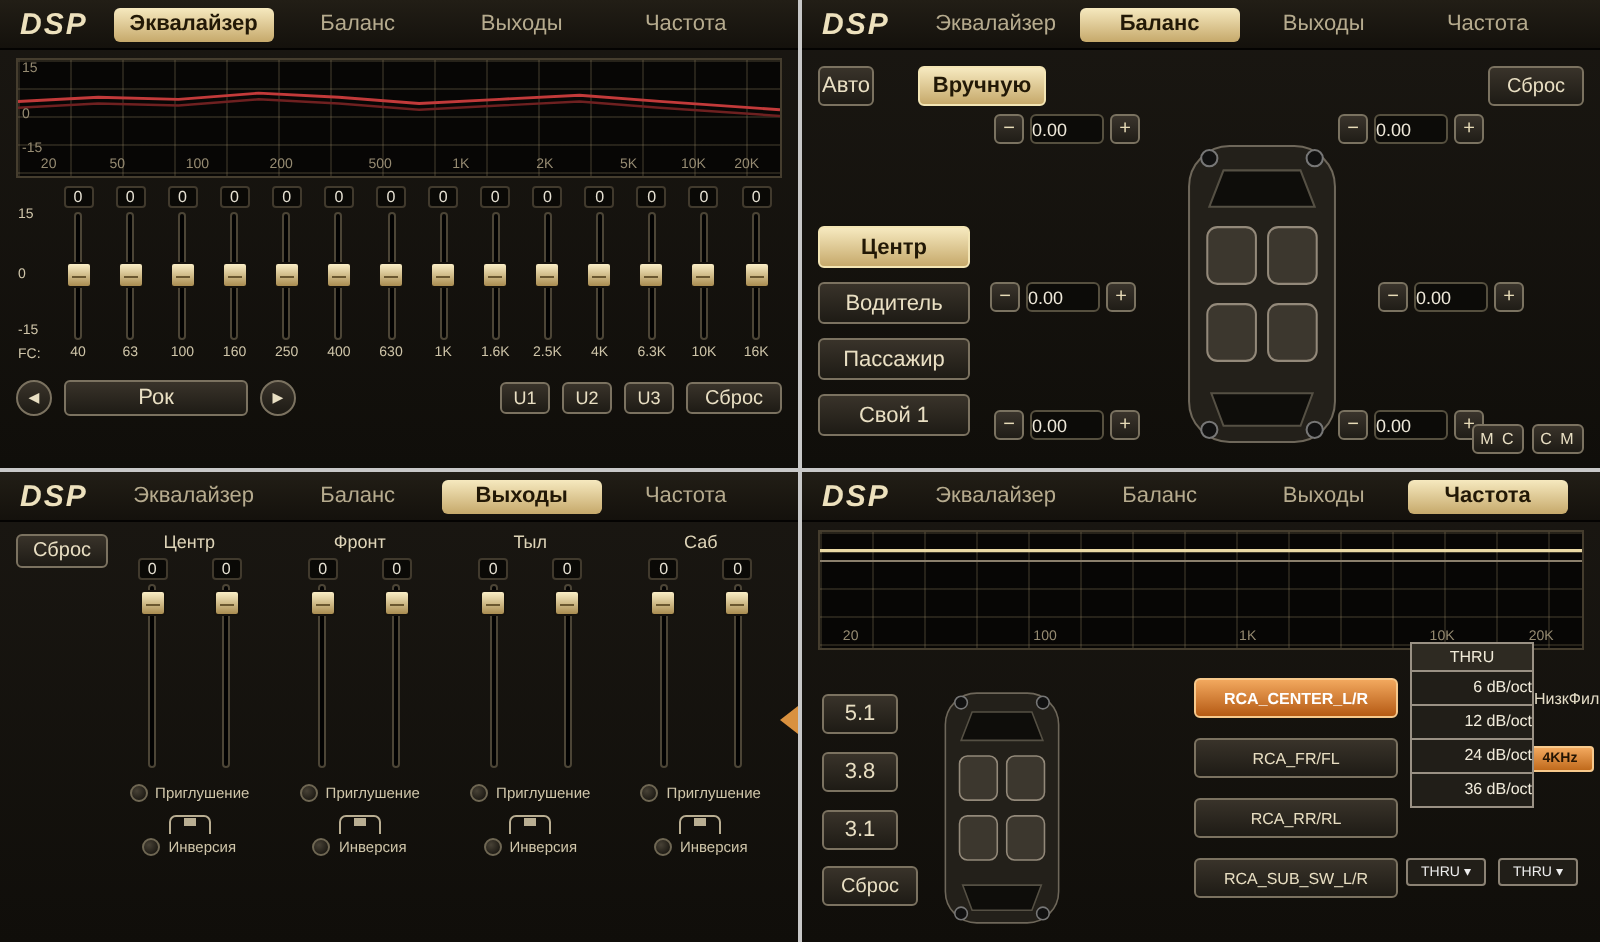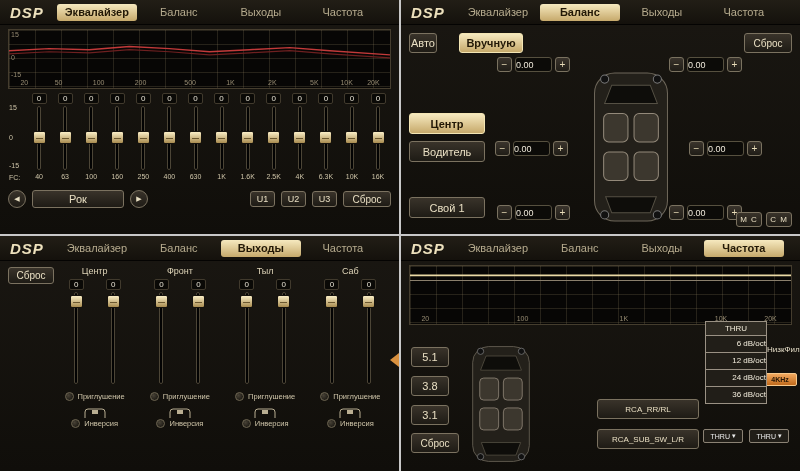--- a/index.html
+++ b/index.html
@@ -242,20 +242,21 @@
       <button class="tab" data-interactable="true">Выходы</button>
       <button class="tab" data-interactable="true">Частота</button>
     </header>
     <div class="bal-body" data-interactable="false">
       <button class="btn b-auto" data-interactable="true">Авто</button>
       <button class="btn active b-manual" data-interactable="true">Вручную</button>
       <button class="btn b-reset" data-interactable="true">Сброс</button>
 
       <button class="btn active pos-btn" style="top:88px" data-interactable="true">Центр</button>
       <button class="btn pos-btn" style="top:116px" data-interactable="true">Водитель</button>
+      <button class="btn pos-btn" style="top:144px" data-interactable="true">Пассажир</button>
       <button class="btn pos-btn" style="top:172px" data-interactable="true">Свой 1</button>
 
       <svg class="car" style="left:188px;top:46px" width="84" height="152" viewBox="0 0 80 150" data-interactable="false">
         <rect x="4" y="2" width="72" height="146" rx="20" fill="#23201a" stroke="#6e675a"></rect>
         <path d="M14 32 L66 32 L59 14 L21 14 Z" fill="#0e0d0a" stroke="#555044"></path>
         <path d="M15 124 L65 124 L59 140 L21 140 Z" fill="#0e0d0a" stroke="#555044"></path>
         <rect x="13" y="42" width="24" height="28" rx="5" fill="#3c372e" stroke="#93897a"></rect>
         <rect x="43" y="42" width="24" height="28" rx="5" fill="#3c372e" stroke="#93897a"></rect>
         <rect x="13" y="80" width="24" height="28" rx="5" fill="#3c372e" stroke="#93897a"></rect>
         <rect x="43" y="80" width="24" height="28" rx="5" fill="#3c372e" stroke="#93897a"></rect>
@@ -473,20 +474,22 @@
         <rect x="13" y="42" width="24" height="28" rx="5" fill="#3c372e" stroke="#93897a"></rect>
         <rect x="43" y="42" width="24" height="28" rx="5" fill="#3c372e" stroke="#93897a"></rect>
         <rect x="13" y="80" width="24" height="28" rx="5" fill="#3c372e" stroke="#93897a"></rect>
         <rect x="43" y="80" width="24" height="28" rx="5" fill="#3c372e" stroke="#93897a"></rect>
         <circle cx="14" cy="8" r="4" fill="#111" stroke="#777"></circle>
         <circle cx="66" cy="8" r="4" fill="#111" stroke="#777"></circle>
         <circle cx="14" cy="142" r="4" fill="#111" stroke="#777"></circle>
         <circle cx="66" cy="142" r="4" fill="#111" stroke="#777"></circle>
       </svg>
 
+      <button class="btn rca active" style="top:78px" data-interactable="true">RCA_CENTER_L/R</button>
+      <button class="btn rca" style="top:108px" data-interactable="true">RCA_FR/FL</button>
       <button class="btn rca" style="top:138px" data-interactable="true">RCA_RR/RL</button>
       <button class="btn rca" style="top:168px" data-interactable="true">RCA_SUB_SW_L/R</button>
 
       <div class="dd" data-interactable="false">
         <div class="dd-header" data-interactable="true">THRU</div>
         <div class="dd-opt" data-interactable="true">6 dB/oct</div>
         <div class="dd-opt" data-interactable="true">12 dB/oct</div>
         <div class="dd-opt" data-interactable="true">24 dB/oct</div>
         <div class="dd-opt" data-interactable="true">36 dB/oct</div>
       </div>

